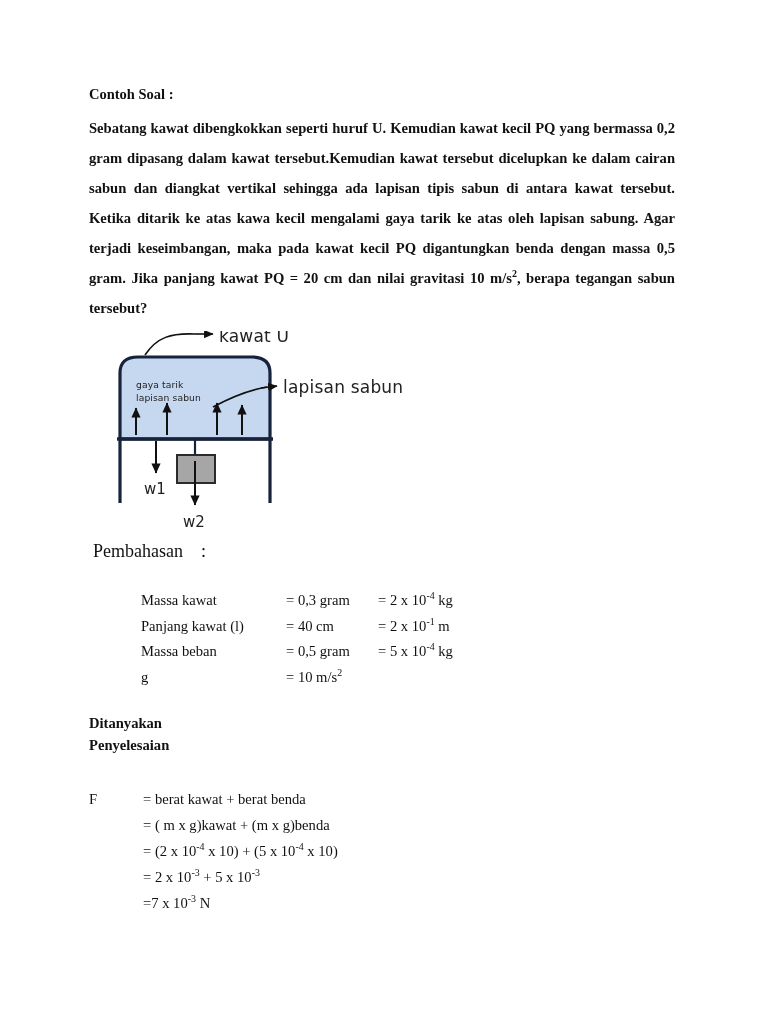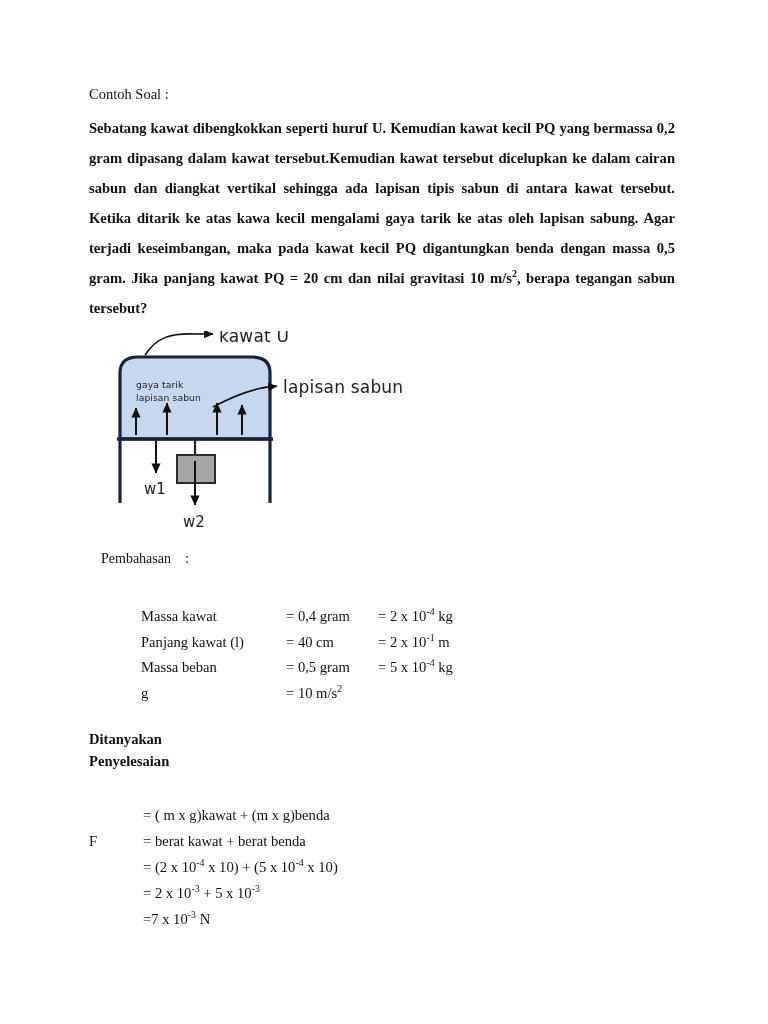--- a/index.html
+++ b/index.html
@@ -25,39 +25,39 @@
   }
   .content {
     position: absolute;
     left: 89px;
     top: 86px;
     width: 586px;
   }
 
   
   .heading {
-    font-weight: normal;
+    font-weight: bold;
     font-size: 14.5px;
     line-height: 1.2;
     margin: 0;
   }
   .para {
     font-size: 14.6px;
     line-height: 30px;
     text-align: justify;
     text-justify: inter-word;
     margin: 10px 0 0 0;
     font-weight: bold;
   }
   .para sup { font-size: 0.68em; vertical-align: super; line-height: 0; }
 
   .label-line {
-    font-size: 14px;
+    font-size: 18px;
     line-height: 22px;
-    margin: 12px;
+    margin: 4px;
   }
 
   .sec-head {
     font-weight: bold;
     font-size: 14.6px;
     line-height: 22px;
     margin: 0;
   }
 
   
@@ -164,21 +164,21 @@
 
     <p class="label-line"><span>Pembahasan</span>&nbsp;&nbsp;&nbsp;&nbsp;<span>:</span></p>
 
     <div class="spacer-md"></div>
 
 
     <table class="given">
       <tbody>
           <tr>
         <td class="c1">Massa kawat</td>
-        <td class="c2">= 0,4 gram</td>
+        <td class="c2">= 0,3 gram</td>
         <td class="c3"><span>= 2 x 10</span><sup>-4</sup><span> kg</span></td>
       </tr>
       <tr>
         <td class="c1">Panjang kawat (l)</td>
         <td class="c2">= 40 cm</td>
         <td class="c3"><span>= 2 x 10</span><sup>-1</sup><span> m</span></td>
       </tr>
       <tr>
         <td class="c1">Massa beban</td>
         <td class="c2"> = 0,5 gram</td>
@@ -194,23 +194,23 @@
 
     <div class="spacer-md"></div>
 
     <p class="sec-head">Ditanyakan</p>
 
     <p class="sec-head">Penyelesaian</p>
 
     <div class="spacer-lg"></div>
 
     <div class="eq-block">
+      <div class="eq"><span class="lhs">F</span><span>= berat kawat + berat benda</span></div>
+
       <div class="eq"><span class="lhs"></span><span>= ( m x g)kawat + (m x g)benda</span></div>
-
-      <div class="eq"><span class="lhs">F</span><span>= berat kawat + berat benda</span></div>
 
       <div class="eq"><span class="lhs"></span><span>= (2 x 10</span><sup>-4</sup><span> x 10) + (5 x 10</span><sup>-4</sup><span>  x 10)</span></div>
 
       <div class="eq"><span class="lhs"></span><span>= 2 x 10</span><sup>-3</sup><span> + 5 x 10</span><sup>-3</sup><span></span></div>
 
       <div class="eq"><span class="lhs"></span><span>=7 x 10</span><sup>-3</sup><span> N</span></div>
 
       <div class="spacer-lg"></div>
 
     </div>

